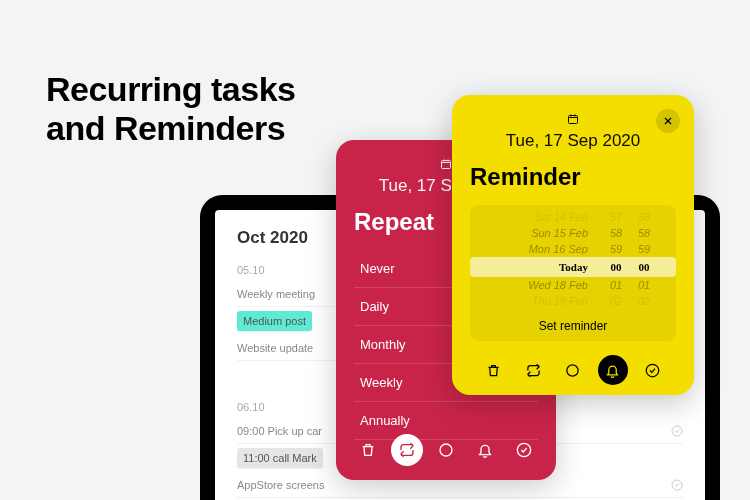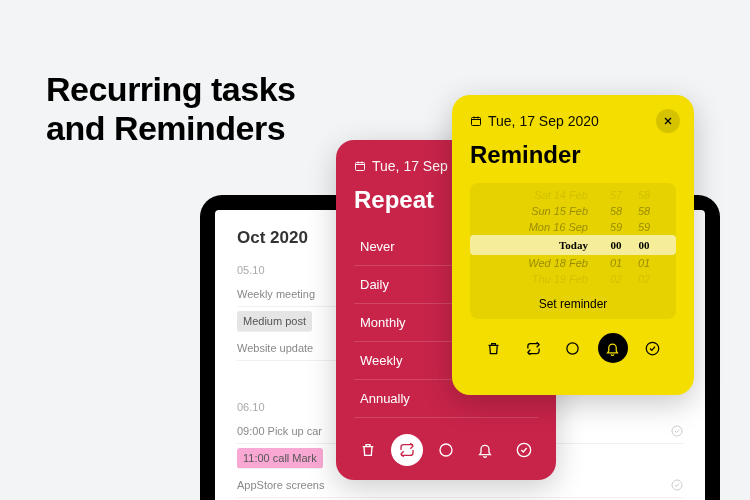--- a/index.html
+++ b/index.html
@@ -43,39 +43,40 @@
     .day-label {
       font-size: 11px; color: #aaa; font-weight: 500;
       margin-top: 14px; margin-bottom: 6px;
     }
     .task-row {
       font-size: 11px; color: #888;
       padding: 6px 0;
       border-bottom: 1px solid #f0f0f0;
       display: flex; align-items: center;
     }
-    .task-row.highlight-teal { background: #e5e5e5; color: #555; padding: 4px 6px; border-radius: 3px; display: inline-block; }
-    .task-row.highlight-amber { background: #f9a8d4; color: #555; padding: 4px 6px; border-radius: 3px; display: inline-block; }
+    .task-row.highlight-teal { background: #5eead4; color: #555; padding: 4px 6px; border-radius: 3px; display: inline-block; }
+    .task-row.highlight-amber { background: #e5e5e5; color: #555; padding: 4px 6px; border-radius: 3px; display: inline-block; }
     .check-icon-small { margin-left: auto; color: #ccc; }
     
     .repeat-panel {
       position: absolute;
       top: 140px; left: 336px;
       width: 220px; height: 340px;
       background: #c8244a;
       border-radius: 18px;
       padding: 18px;
       box-shadow: 0 8px 30px rgba(0,0,0,0.2);
       color: #fff;
     }
     .panel-date {
       display: flex; align-items: center;
-      font-size: 14px; gap: 6px;
+      font-size: 17px; gap: 6px;
       margin-bottom: 12px;
       opacity: 0.95;
+      flex-direction: column;
     }
     .panel-title {
       font-size: 24px; font-weight: 600;
       margin-bottom: 14px;
     }
     .repeat-option {
       font-size: 13px; padding: 11px 6px;
       border-bottom: 1px solid rgba(255,255,255,0.15);
       cursor: pointer;
     }

